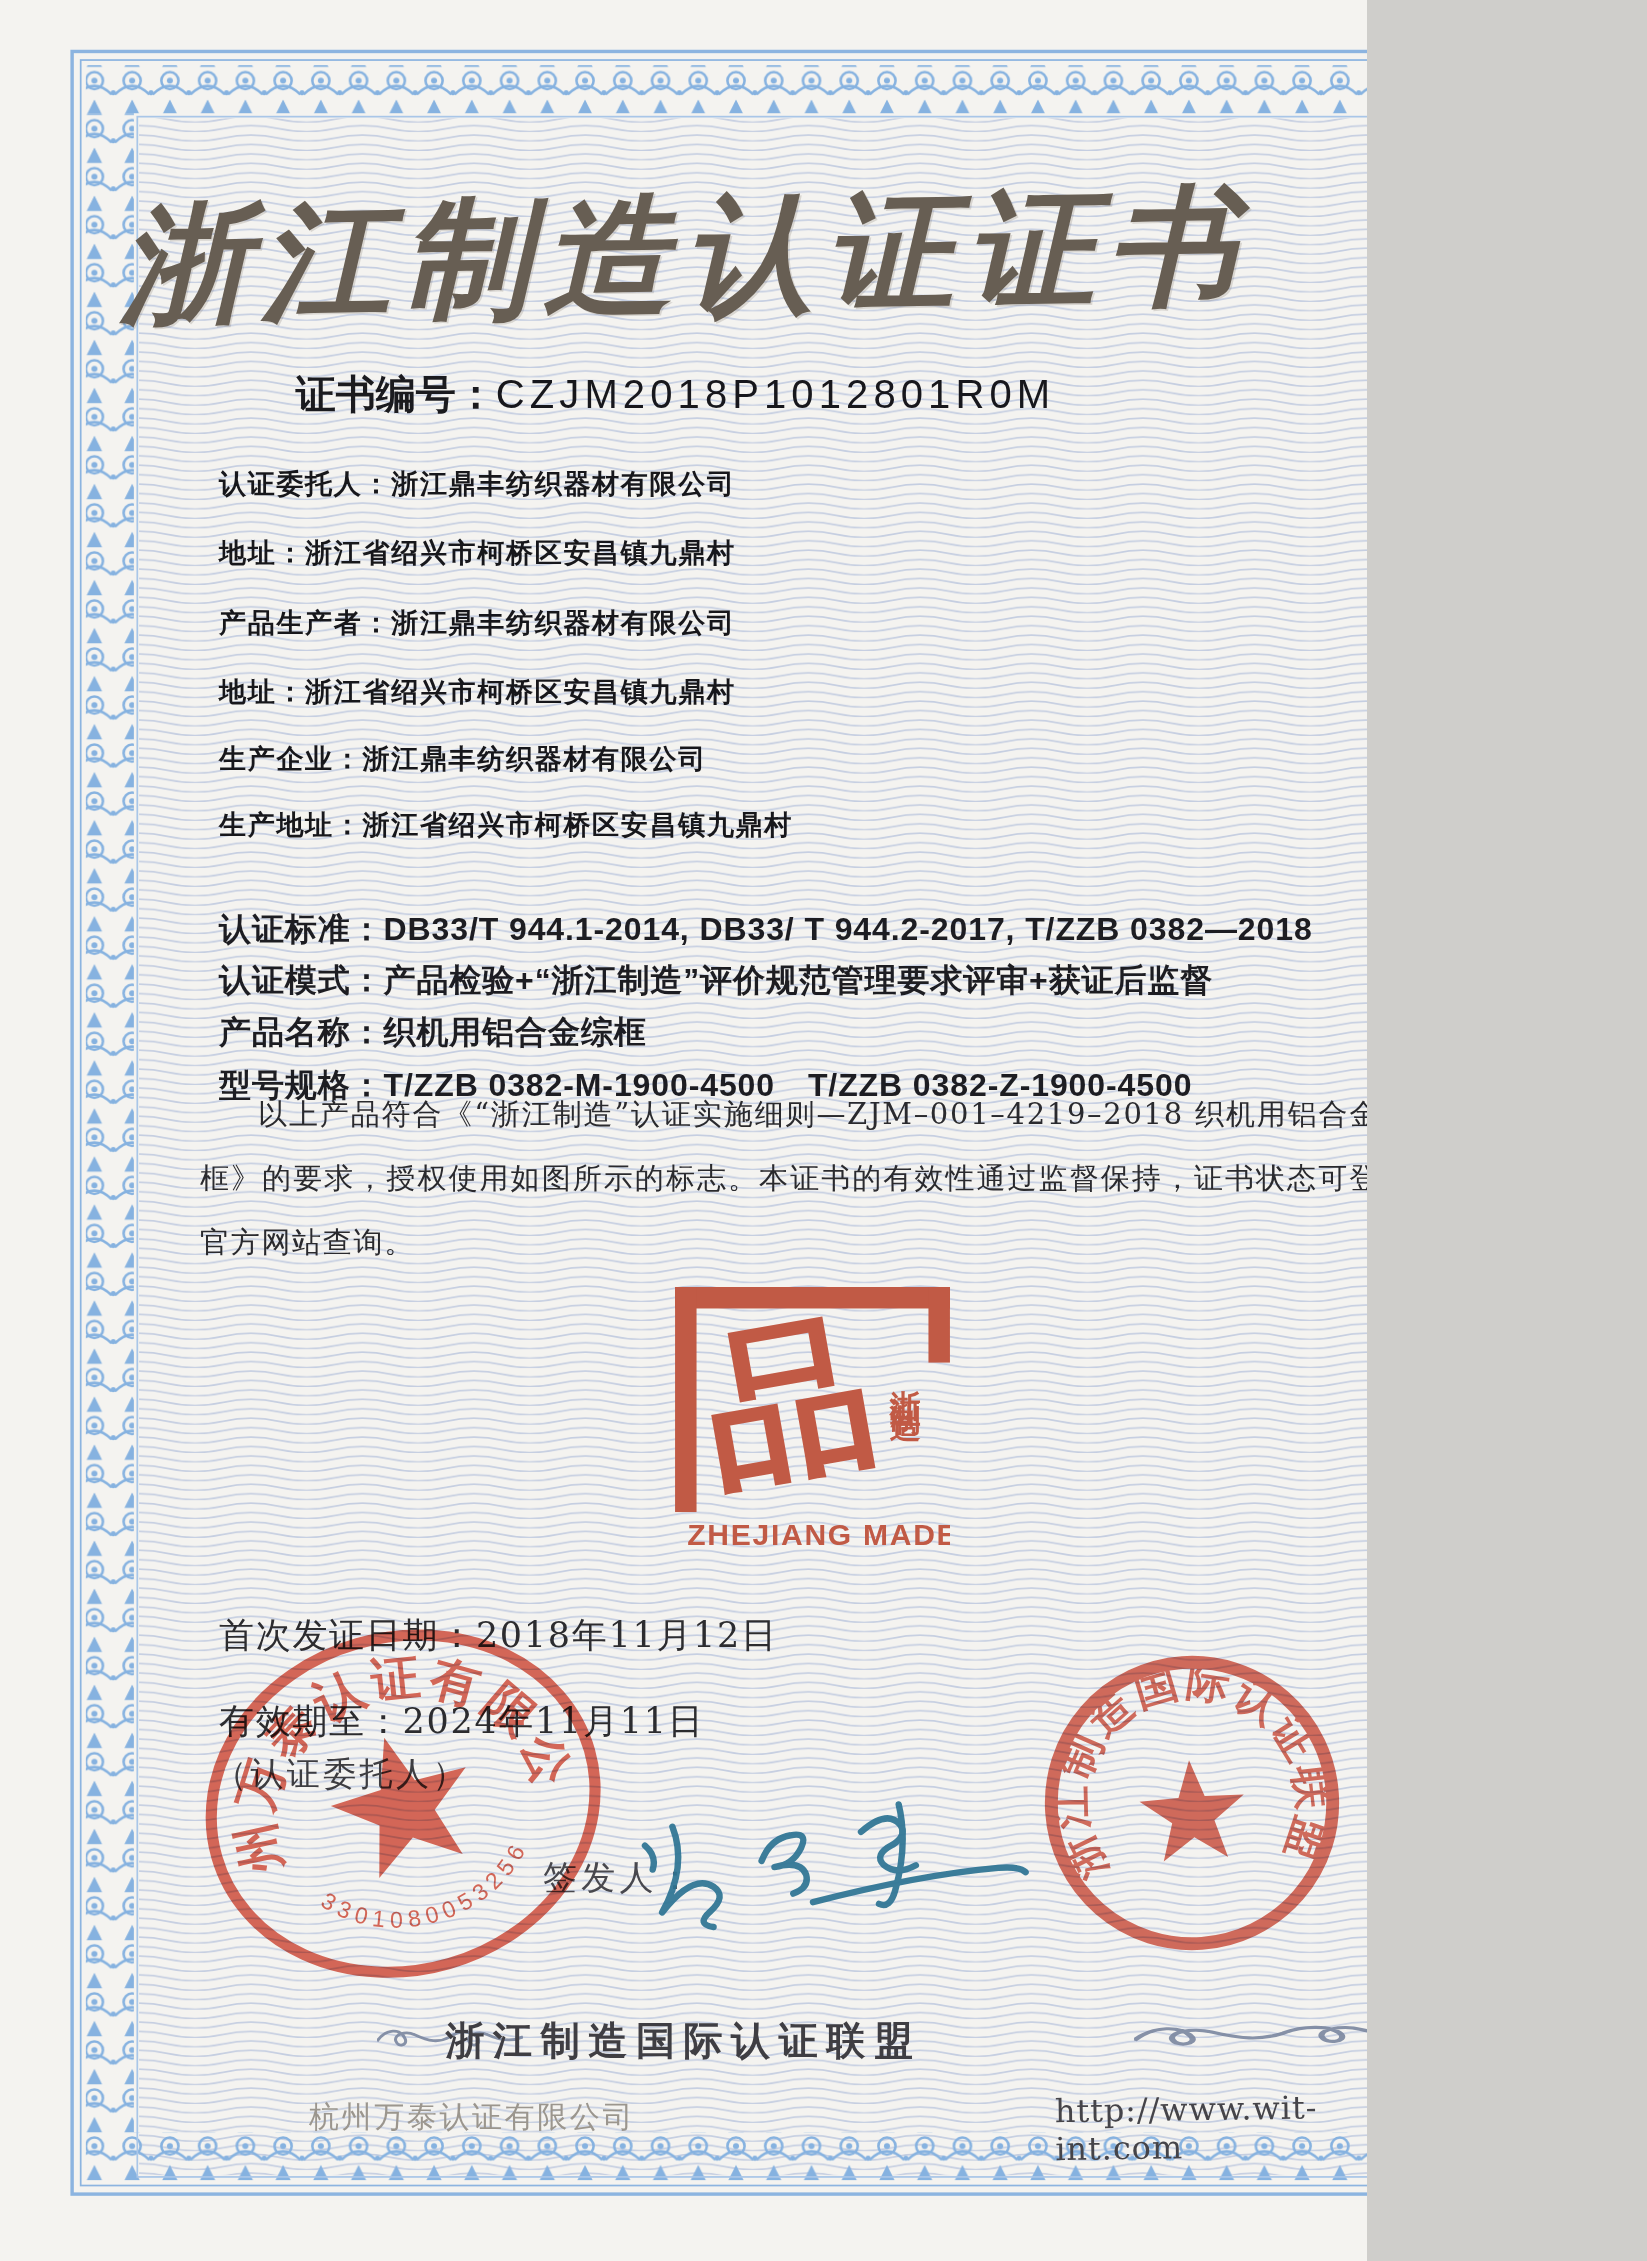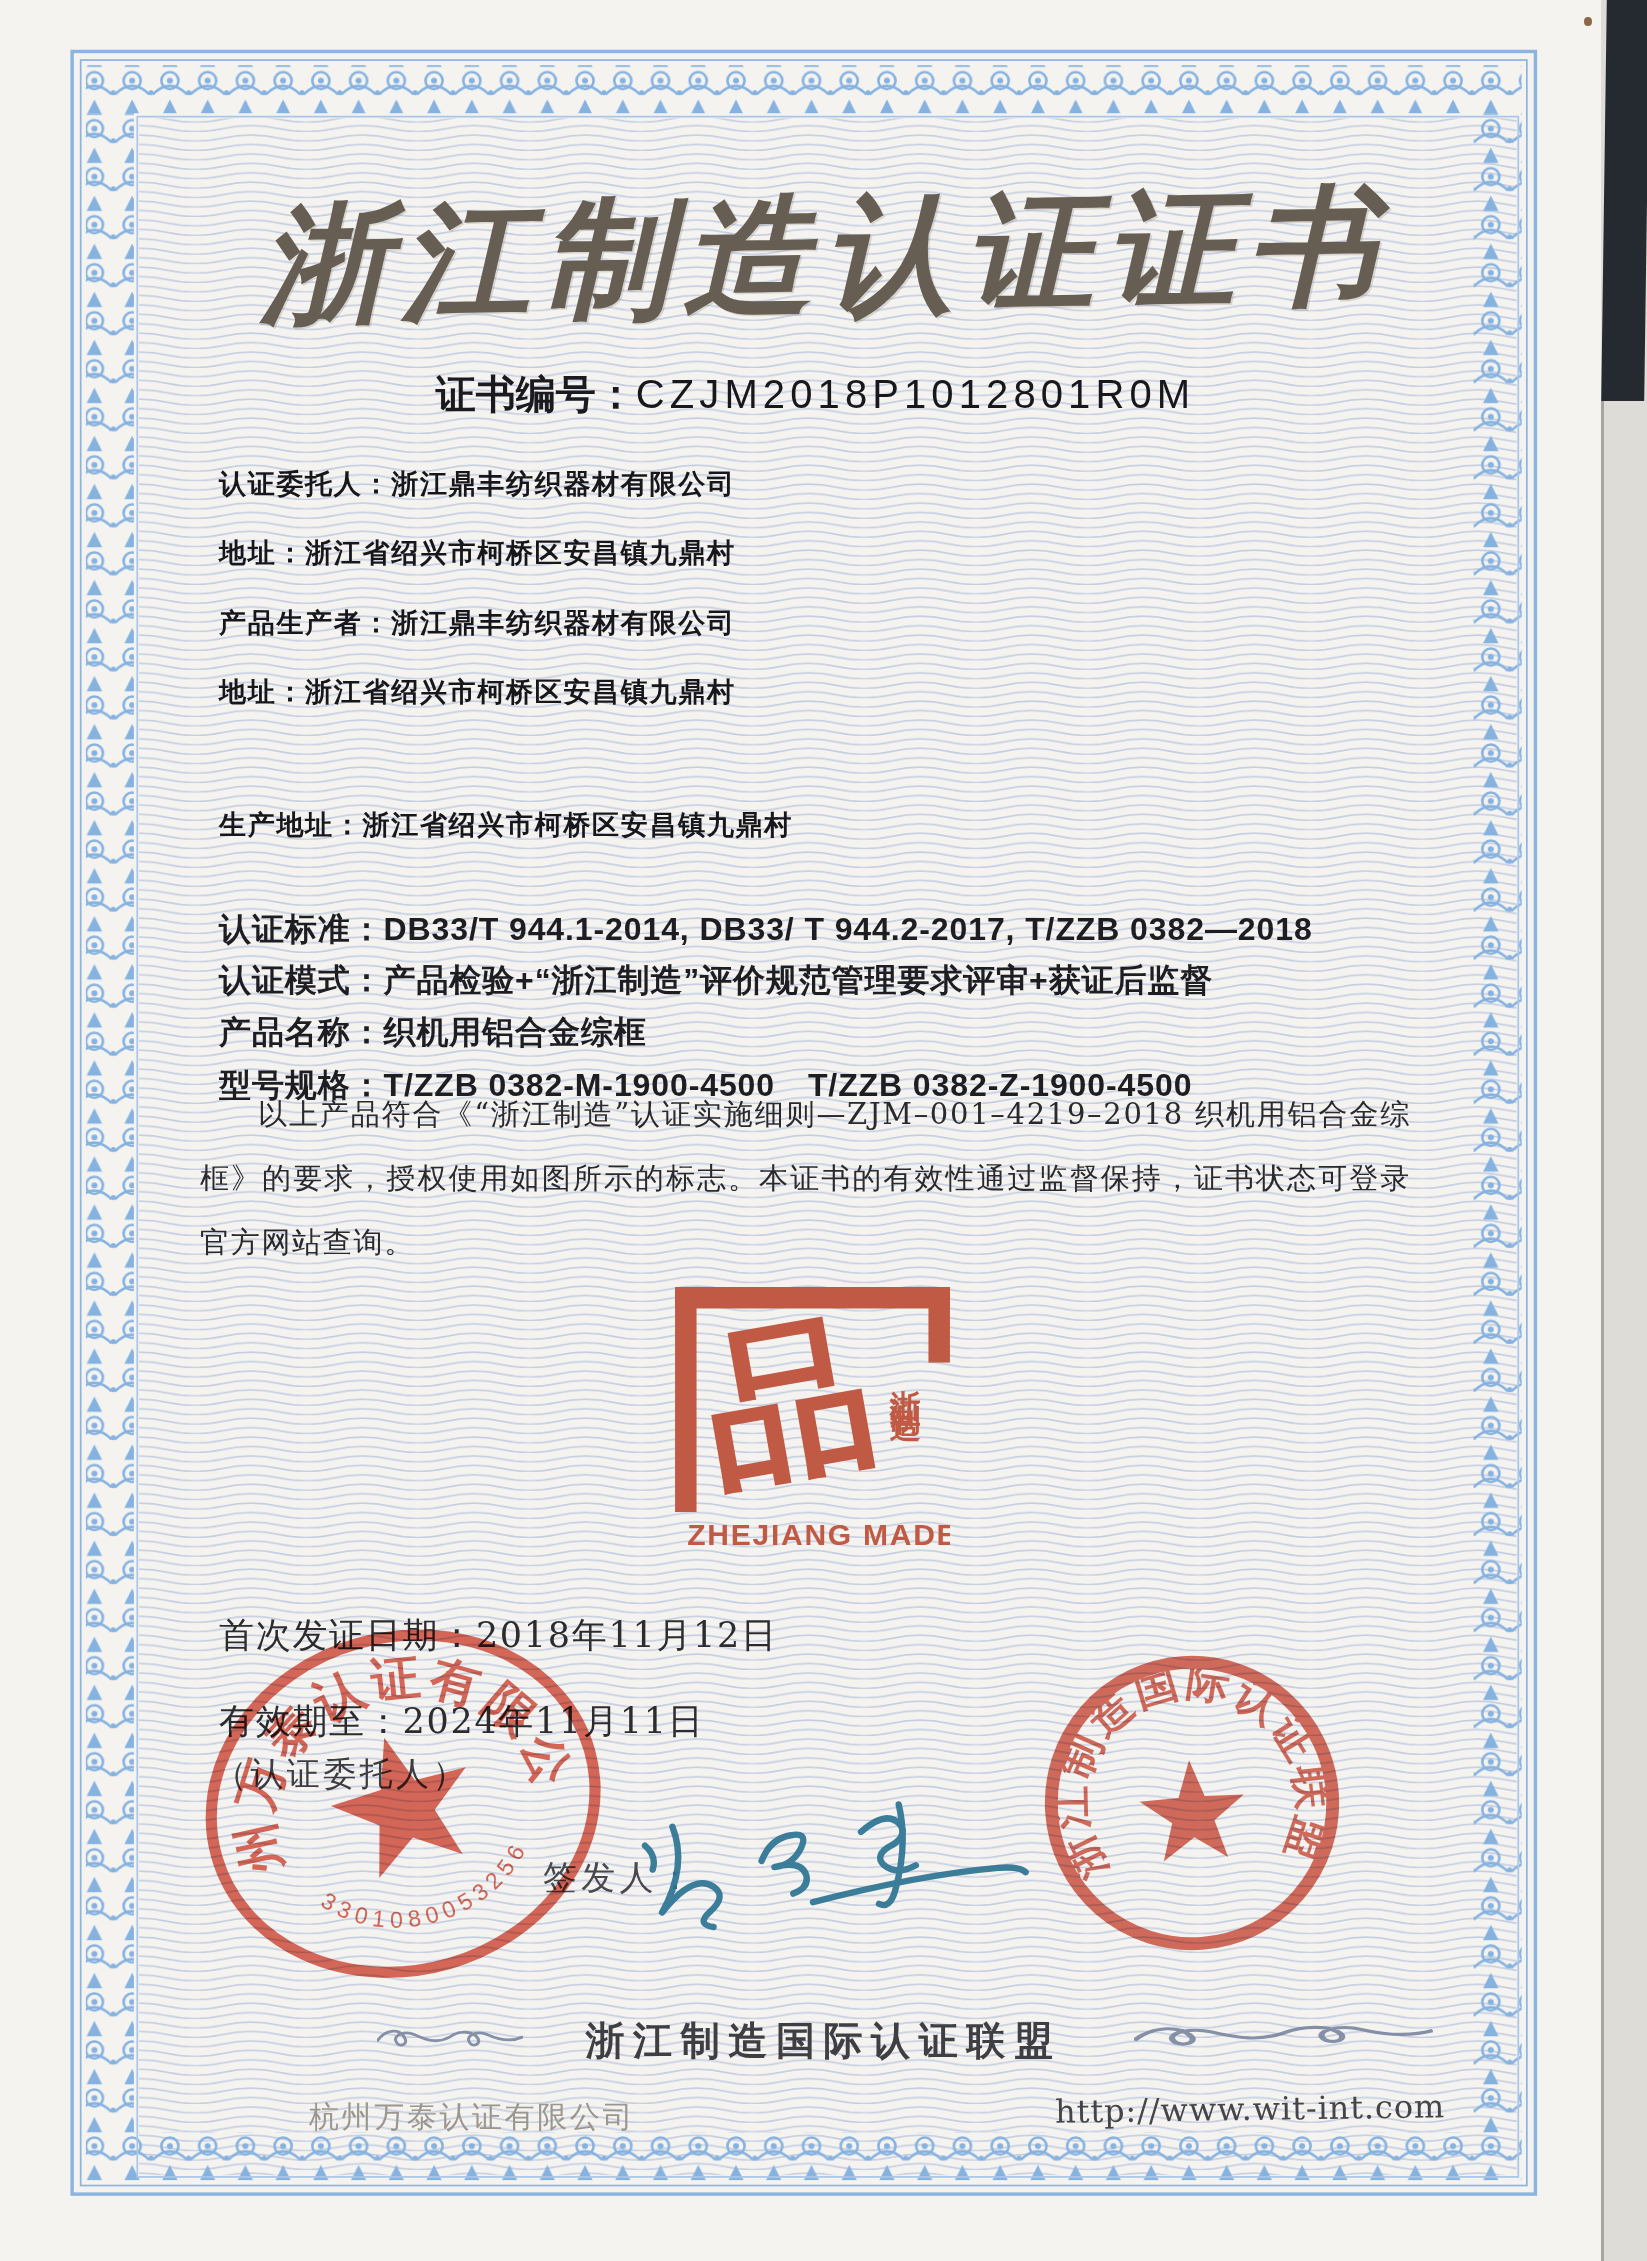--- a/index.html
+++ b/index.html
@@ -1,17 +1,17 @@
 <!DOCTYPE html>
 <html style="font-size:13.7px"><head>
 <meta charset="utf-8">
 <style>
   html,body{margin:0;padding:0;background:#cfcecb;}
   .page{
-    position:relative;width:1647px;height:2261px;background:#f4f3f0;overflow:hidden;
+    position:relative;width:1367px;height:2261px;background:#f4f3f0;overflow:hidden;
     font-family:"Liberation Sans","DejaVu Sans",sans-serif;color:#1b1b1f;
   }
   .abs{position:absolute;}
   svg{display:block;}
   
   .bg{position:absolute;left:0;top:0;z-index:0;}
   
   .title{
     left:0;right:0;top:160px;text-align:center;z-index:2;
     font-family:"DejaVu Serif","Liberation Serif",serif;font-weight:bold;font-style:italic;
@@ -90,20 +90,21 @@
   <div class="abs title">浙江制造认证证书</div>
 
   <div class="abs certline">
     <span>证书编号：</span><span class="num">CZJM2018P1012801R0M</span>
   </div>
 
   <div class="abs frow" style="top:466px"><span>认证委托人：</span><span>浙江鼎丰纺织器材有限公司</span></div>
   <div class="abs frow" style="top:535px"><span>地址：</span><span>浙江省绍兴市柯桥区安昌镇九鼎村</span></div>
   <div class="abs frow" style="top:605px"><span>产品生产者：</span><span>浙江鼎丰纺织器材有限公司</span></div>
   <div class="abs frow" style="top:674px"><span>地址：</span><span>浙江省绍兴市柯桥区安昌镇九鼎村</span></div>
+  <div class="abs frow" style="top:741px"><span>生产企业：</span><span>浙江鼎丰纺织器材有限公司</span></div>
   <div class="abs frow" style="top:807px"><span>生产地址：</span><span>浙江省绍兴市柯桥区安昌镇九鼎村</span></div>
 
   <div class="abs srow" style="top:908px"><span>认证标准：</span><span>DB33/T 944.1-2014, DB33/ T 944.2-2017, T/ZZB 0382—2018</span></div>
   <div class="abs srow" style="top:959px"><span>认证模式：</span><span>产品检验+“浙江制造”评价规范管理要求评审+获证后监督</span></div>
   <div class="abs srow" style="top:1011px"><span>产品名称：</span><span>织机用铝合金综框</span></div>
   <div class="abs srow" style="top:1064px"><span>型号规格：</span><span>T/ZZB 0382-M-1900-4500　T/ZZB 0382-Z-1900-4500</span></div>
 
   <p class="abs statement">以上产品符合《“浙江制造”认证实施细则—ZJM–001–4219–2018 织机用铝合金综框》的要求，授权使用如图所示的标志。本证书的有效性通过监督保持，证书状态可登录官方网站查询。</p>
 
   <svg class="abs logo" width="275" height="268" viewBox="0 0 320 312">

